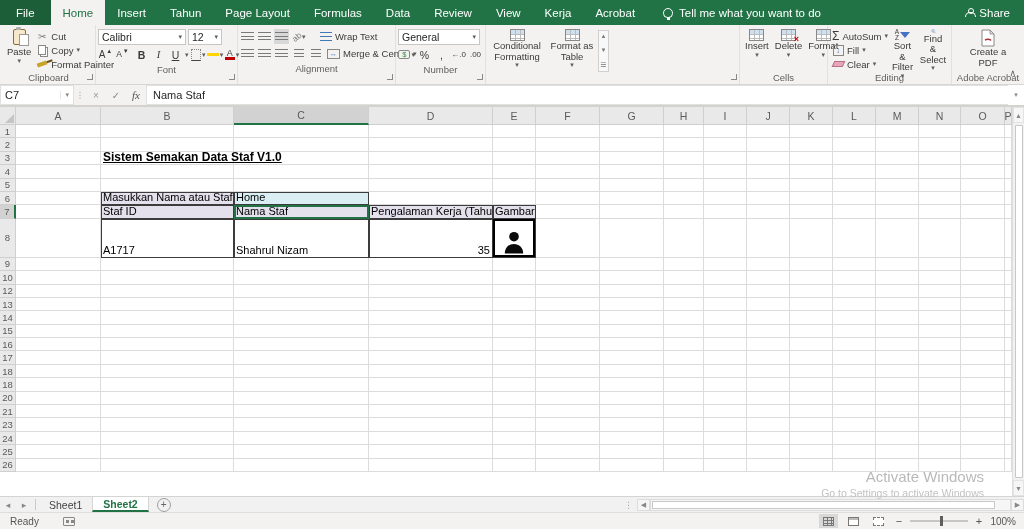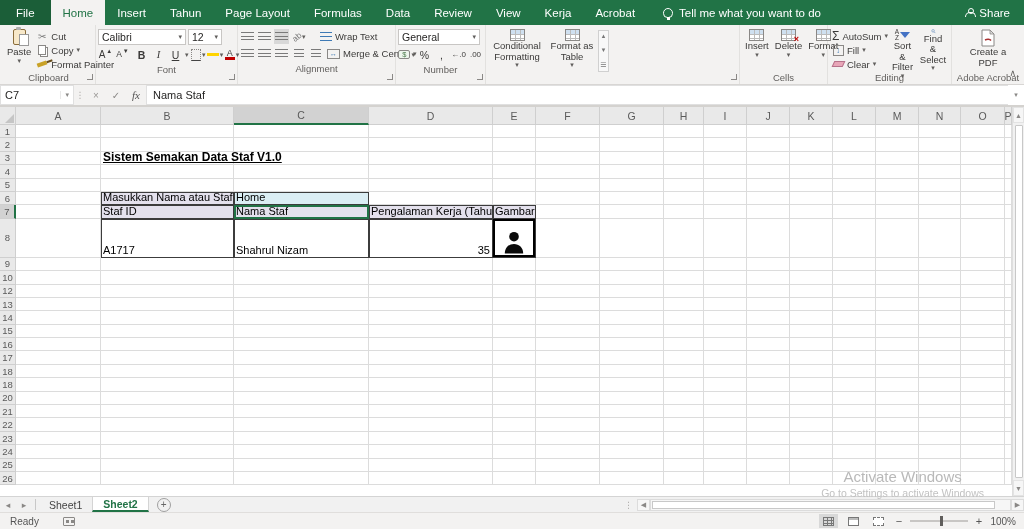--- a/index.html
+++ b/index.html
@@ -89,21 +89,21 @@
 .rowh.hsel2{background:#d2d2d2;border-right:2px solid #217346}
 .cell{flex:none;border-right:1px solid #dcdcdc;border-bottom:1px solid #dcdcdc;font-size:11px;color:#000;display:flex;align-items:flex-end;padding:0 2px 1px;overflow:hidden;white-space:nowrap;position:relative}
 .cell.title{overflow:visible;z-index:6;font-weight:bold;text-decoration:underline;font-size:12px;align-items:center}
 .cell.lav{background:#e4e1ed}
 .cell.cyan{background:#dbeef4}
 .cell.bd{outline:1px solid #3c3c3c;outline-offset:-1px;z-index:2}
 .cell.sel{outline:2px solid #217346;outline-offset:-2px;z-index:5}
 .cell.ar{justify-content:flex-end}
 .pframe{position:absolute;inset:0;border:2px solid #000;background:#fff;display:flex;align-items:flex-end;justify-content:center;overflow:hidden}
 .pframe svg{width:24px;height:27px;fill:#0a0a0a}
-.watermark{position:absolute;right:40px;top:468px;text-align:center;color:#b9b9b9;z-index:7;pointer-events:none}
+.watermark{position:absolute;right:40px;top:468px;text-align:right;color:#b9b9b9;z-index:7;pointer-events:none}
 .wm1{font-size:15px;font-family:"Liberation Sans",sans-serif;font-weight:400}
 .wm2{font-size:10.5px;color:#c2c2c2;margin-top:2px}
 
 .vscroll{position:absolute;top:107px;right:0;width:12px;bottom:33px;background:#f1f1f1;border-left:1px solid #dedede;display:flex;flex-direction:column;align-items:center}
 .varr{height:16px;display:flex;align-items:center;justify-content:center;font-size:7px;color:#8a8886;width:100%;background:#f6f6f6;border:1px solid #e3e3e3}
 .vthumb{flex:1;width:8px;background:#fff;border:1px solid #c8c8c8;border-radius:1px;margin:2px 0}
 
 .tabsrow{position:absolute;left:0;right:0;bottom:17px;height:16px;background:#f1f1f1;border-top:1px solid #d4d4d4;display:flex;align-items:stretch;font-size:10.5px}
 .snav{width:16px;display:flex;align-items:center;justify-content:center;color:#8a8886;font-size:9px}
 .sep{width:1px;background:#c8c8c8;margin:2px 3px}
@@ -837,39 +837,20 @@
       <div class="cell" style="width: 43px;"></div>
       <div class="cell" style="width: 43px;"></div>
       <div class="cell" style="width: 43px;"></div>
       <div class="cell" style="width: 43px;"></div>
       <div class="cell" style="width: 43px;"></div>
       <div class="cell" style="width: 42px;"></div>
       <div class="cell" style="width: 44px;"></div>
       <div class="cell" style="width: 7px;"></div>
     </div>
     <div class="grow" style="height: 13.4px;">
-      <div class="rowh">22</div>
-      <div class="cell" style="width: 85px;"></div>
-      <div class="cell" style="width: 133px;"></div>
-      <div class="cell" style="width: 135px;"></div>
-      <div class="cell" style="width: 124px;"></div>
-      <div class="cell" style="width: 43px;"></div>
-      <div class="cell" style="width: 64px;"></div>
-      <div class="cell" style="width: 64px;"></div>
-      <div class="cell" style="width: 40px;"></div>
-      <div class="cell" style="width: 43px;"></div>
-      <div class="cell" style="width: 43px;"></div>
-      <div class="cell" style="width: 43px;"></div>
-      <div class="cell" style="width: 43px;"></div>
-      <div class="cell" style="width: 43px;"></div>
-      <div class="cell" style="width: 42px;"></div>
-      <div class="cell" style="width: 44px;"></div>
-      <div class="cell" style="width: 7px;"></div>
-    </div>
-    <div class="grow" style="height: 13.4px;">
       <div class="rowh">23</div>
       <div class="cell" style="width: 85px;"></div>
       <div class="cell" style="width: 133px;"></div>
       <div class="cell" style="width: 135px;"></div>
       <div class="cell" style="width: 124px;"></div>
       <div class="cell" style="width: 43px;"></div>
       <div class="cell" style="width: 64px;"></div>
       <div class="cell" style="width: 64px;"></div>
       <div class="cell" style="width: 40px;"></div>
       <div class="cell" style="width: 43px;"></div>

